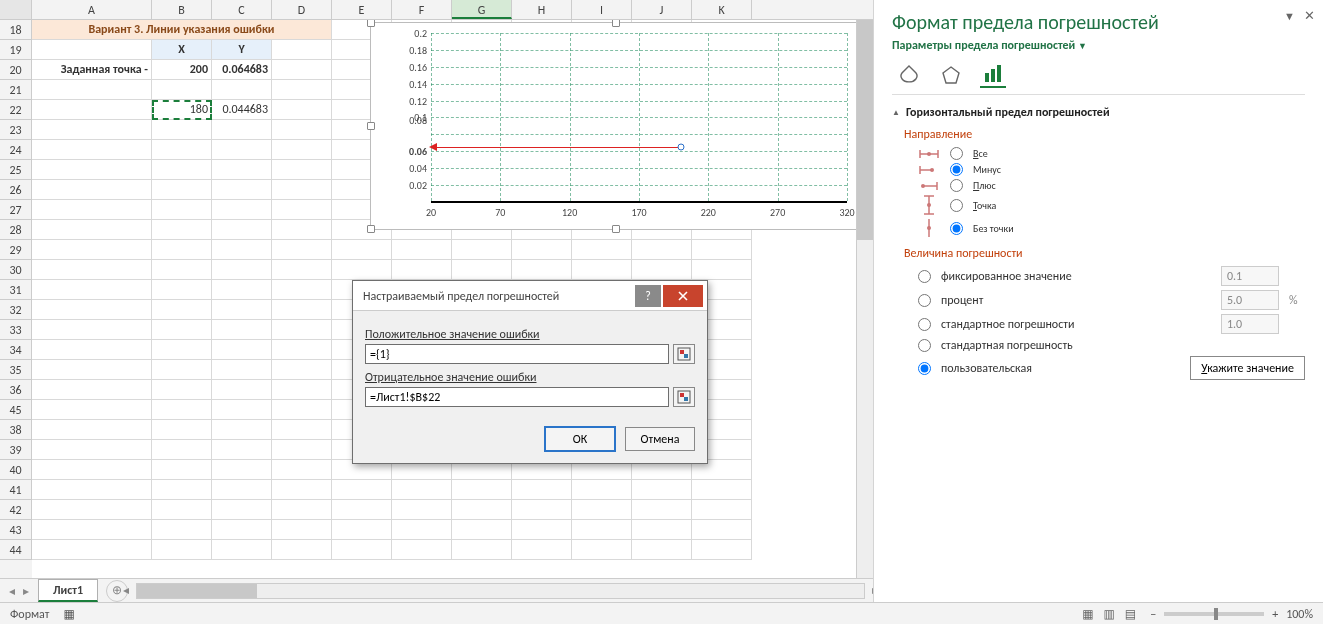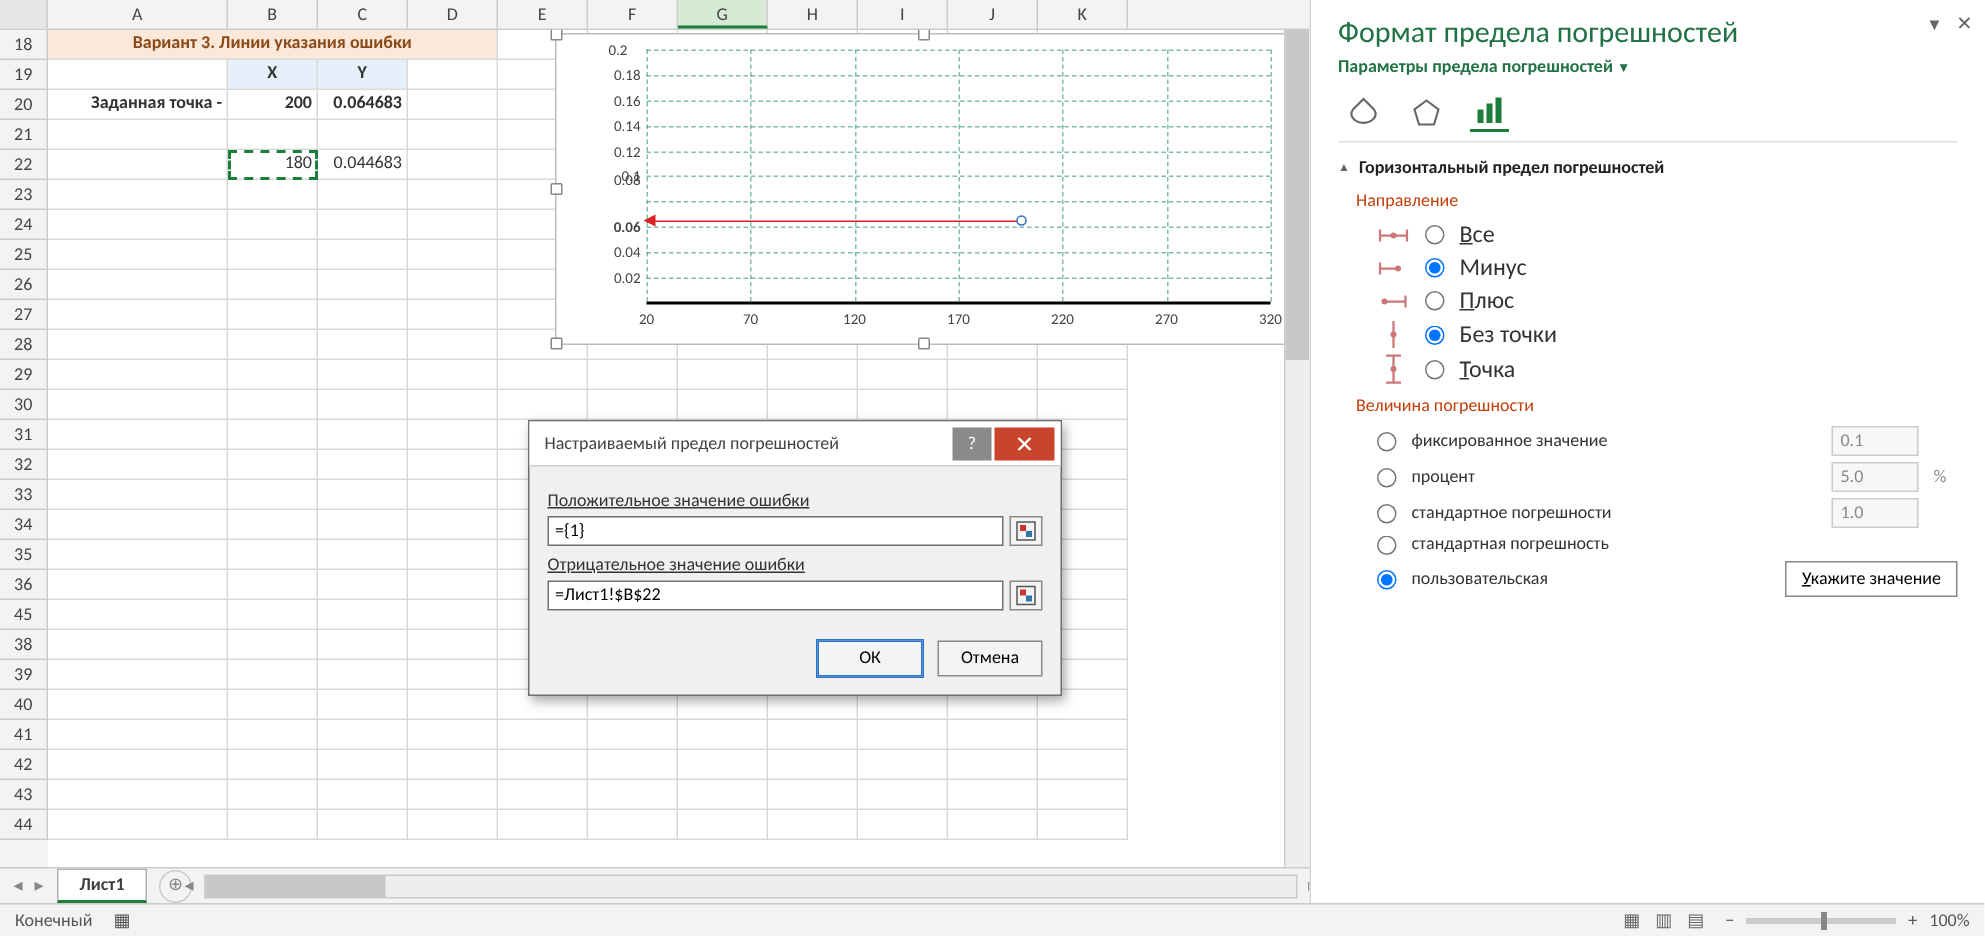--- a/index.html
+++ b/index.html
@@ -81,21 +81,21 @@
 .panel-icons { display: flex; gap: 16px; margin: 8px 0 6px 4px; align-items: center; }
 .panel-icons .ico { width: 26px; height: 26px; display: flex; align-items: center; justify-content: center; cursor: pointer; }
 .panel-icons .ico.active { border-bottom: 2px solid #1b7e3b; }
 .hr { border-top: 1px solid #ddd; margin: 4px 0 10px; }
 .section-head { font-weight: bold; font-size: 12px; margin: 6px 0 8px; color: #222; }
 .section-head::before { content: "▲"; font-size: 8px; margin-right: 6px; color: #666; display: inline-block; transform: translateY(-1px); }
 .sublabel { margin: 8px 0 6px 12px; color: #c2410c; }
 .opt-row { display: flex; align-items: center; gap: 10px; margin: 3px 0 3px 26px; }
 .opt-icon { width: 22px; display: flex; justify-content: center; }
 .opt-row input[type=radio] { margin: 0; }
-.opt-row label { font-size: 16px; }
+.opt-row label { font-size: 10px; }
 .underline-char { text-decoration: underline; }
 .val-row { display: flex; align-items: center; margin: 4px 0 4px 26px; gap: 10px; }
 .val-row label { flex: 1; }
 .val-row .num { width: 58px; height: 20px; border: 1px solid #ccc; background: #f7f7f7; color: #888; padding: 0 5px; font-size: 12px; }
 .val-row .pct { width: 16px; color: #888; }
 .custom-btn { height: 24px; padding: 0 10px; border: 1px solid #888; background: #fff; font-size: 12px; cursor: pointer; }
 .custom-btn .uc { text-decoration: underline; }
 
 
 .status-bar { height: 22px; background: #f3f3f3; border-top: 1px solid #ccc; display: flex; align-items: center; padding: 0 10px; font-size: 12px; color: #555; gap: 14px; }
@@ -535,21 +535,21 @@
                   <div class="y-tick" style="top: 84.4444px;">0.1</div>
                   <div class="gridline-h" style="top: 67.5556px;"></div>
                   <div class="y-tick" style="top: 67.5556px;">0.12</div>
                   <div class="gridline-h" style="top: 50.6667px;"></div>
                   <div class="y-tick" style="top: 50.6667px;">0.14</div>
                   <div class="gridline-h" style="top: 33.7778px;"></div>
                   <div class="y-tick" style="top: 33.7778px;">0.16</div>
                   <div class="gridline-h" style="top: 16.8889px;"></div>
                   <div class="y-tick" style="top: 16.8889px;">0.18</div>
                   <div class="gridline-h" style="top: 0px;"></div>
-                  <div class="y-tick" style="top: 0px; text-align: center;">0.2</div>
+                  <div class="y-tick" style="top: 0px;">0.2</div>
                   <div class="gridline-v" style="left: 0px;"></div>
                   <div class="x-tick" style="left: 0px;">20</div>
                   <div class="gridline-v" style="left: 69.3333px;"></div>
                   <div class="x-tick" style="left: 69.3333px;">70</div>
                   <div class="gridline-v" style="left: 138.667px;"></div>
                   <div class="x-tick" style="left: 138.667px;">120</div>
                   <div class="gridline-v" style="left: 208px;"></div>
                   <div class="x-tick" style="left: 208px;">170</div>
                   <div class="gridline-v" style="left: 277.333px;"></div>
                   <div class="x-tick" style="left: 277.333px;">220</div>
@@ -687,37 +687,37 @@
             </svg>
           </div>
         <input type="radio" name="dir" style="">
         <label><span class="underline-char">П</span>люс</label>
       </div>
 
       <div class="opt-row">
         <div class="opt-icon">
             <svg width="12" height="20">
               <line x1="6" y1="1" x2="6" y2="19" stroke="#c77" stroke-width="1.5"></line>
+              <line x1="1" y1="1" x2="11" y2="1" stroke="#c77" stroke-width="1.5"></line>
+              <line x1="1" y1="19" x2="11" y2="19" stroke="#c77" stroke-width="1.5"></line>
               <circle cx="6" cy="10" r="2" fill="#c77"></circle>
             </svg>
           </div>
-        <input type="radio" name="end" checked="" style="">
-        <label>Без точки</label>
+        <input type="radio" name="end" style="">
+        <label><span class="underline-char">Т</span>очка</label>
       </div>
       <div class="opt-row">
         <div class="opt-icon">
             <svg width="12" height="20">
               <line x1="6" y1="1" x2="6" y2="19" stroke="#c77" stroke-width="1.5"></line>
-              <line x1="1" y1="1" x2="11" y2="1" stroke="#c77" stroke-width="1.5"></line>
-              <line x1="1" y1="19" x2="11" y2="19" stroke="#c77" stroke-width="1.5"></line>
               <circle cx="6" cy="10" r="2" fill="#c77"></circle>
             </svg>
           </div>
-        <input type="radio" name="end" style="">
-        <label><span class="underline-char">Т</span>очка</label>
+        <input type="radio" name="end" checked="" style="">
+        <label>Без точки</label>
       </div>
 
       <div class="sublabel">Величина погрешности</div>
       <div class="val-row">
         <input type="radio" name="amt" style="">
         <label>фиксированное значение</label>
         <input class="num" disabled="" value="0.1" style="">
         <span class="pct"></span>
       </div>
       <div class="val-row">
@@ -738,21 +738,21 @@
       </div>
       <div class="val-row">
         <input type="radio" name="amt" checked="" style="">
         <label>пользовательская</label>
         <button class="custom-btn"><span class="uc">У</span>кажите значение</button>
       </div>
     </div>
   </div>
 
   <div class="status-bar">
-    <span>Конечный</span>
+    <span>Формат</span>
     <span>▦</span>
     <div class="spacer"></div>
     <div class="view-btns">
       <span>▦</span>
       <span>▥</span>
       <span>▤</span>
     </div>
     <div class="zoom">
       <span>−</span>
       <div class="zoom-track">

